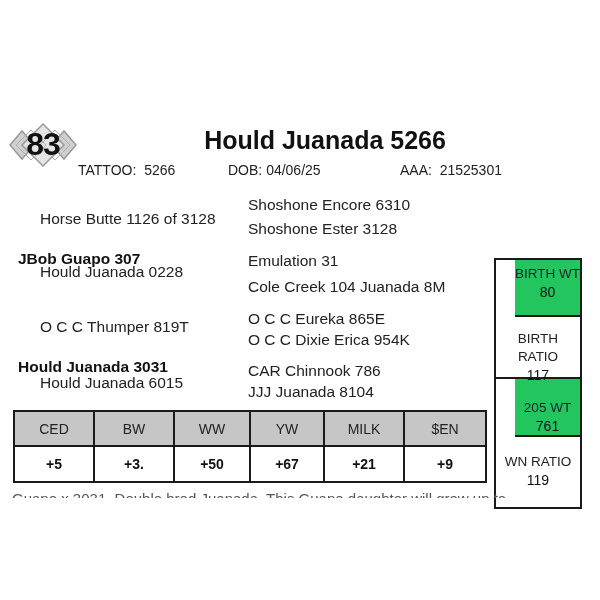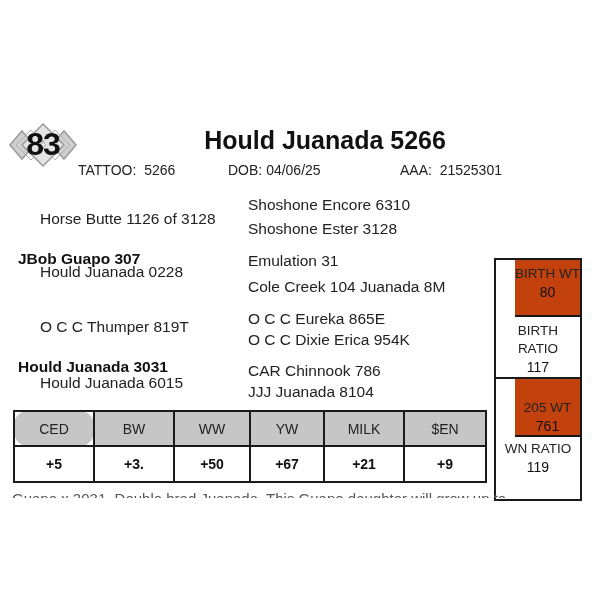--- a/index.html
+++ b/index.html
@@ -24,21 +24,21 @@
 
     .info { top: 162px; font-size: 14px; color: #222; }
 
     .ped { font-size: 15.5px; color: #222; }
     .ped.bold { font-weight: bold; color: #111; margin-top: 12px; }
 
     
     .stats { left: 494px; top: 258px; width: 84px; border: 2px solid #1a1a1a; }
     .stat { text-align: center; border-bottom: 2px solid #1a1a1a; box-sizing: border-box; }
     .stat:last-child { border-bottom: none; }
-    .stat.grey { background: #c2410c; margin-left: 19px; }
+    .stat.grey { background: #22c55e; margin-left: 19px; }
     .stat.white { background: #ffffff; }
     .stat .lbl { font-size: 13.5px; color: #222; line-height: 18px; }
     .stat .val { font-size: 14px; font-weight: normal; color: #111; line-height: 18px; }
 
     
     .epd { left: 13px; top: 410px; border-collapse: collapse; border: 2px solid #1a1a1a; }
     .epd td { border: 2px solid #1a1a1a; text-align: center; padding: 0; }
     .epd .hdr td { background: #c6c6c6; height: 33px; font-size: 14px; color: #222; }
     .epd .vals td { background: #ffffff; height: 34px; font-size: 14px; font-weight: bold; color: #111; }
 
@@ -88,39 +88,39 @@
 <div class="abs ped bold" style="left:18px; top:346px;">Hould Juanada 3031</div>
 <div class="abs ped" style="left:248px; top:362px;">CAR Chinnook 786</div>
 <div class="abs ped" style="left:40px; top:374px;">Hould Juanada 6015</div>
 <div class="abs ped" style="left:248px; top:383px;">JJJ Juanada 8104</div>
 
 <div class="abs stats">
   <div class="stat grey" style="height:57px; padding-top:5px;">
     <div class="lbl">BIRTH WT</div>
     <div class="val">80</div>
   </div>
-  <div class="stat white" style="height:62px; padding-top:5px;">
+  <div class="stat white" style="height:62px; padding-top:13px;">
     <div class="lbl">BIRTH</div>
     <div class="lbl">RATIO</div>
     <div class="val">117</div>
   </div>
   <div class="stat grey" style="height:58px; padding-top:20px;">
     <div class="lbl">205 WT</div>
     <div class="val">761</div>
   </div>
-  <div class="stat white" style="height:62px; padding-top:3px;">
+  <div class="stat white" style="height:70px; padding-top:16px;">
     <div class="lbl">WN RATIO</div>
     <div class="val">119</div>
   </div>
 </div>
 
 <table class="abs epd">
   <tbody>
       <tr class="hdr">
-    <td style="width:78px;border-radius:14px;">CED</td>
+    <td style="width:78px;">CED</td>
     <td style="width:78px;">BW</td>
     <td style="width:74px;margin-top:20px;">WW</td>
     <td style="width:72px;">YW</td>
     <td style="width:78px;margin-top:16px;">MILK</td>
     <td style="width:80px;">$EN</td>
   </tr>
   <tr class="vals">
     <td>+5</td>
     <td>+3.</td>
     <td>+50</td>

